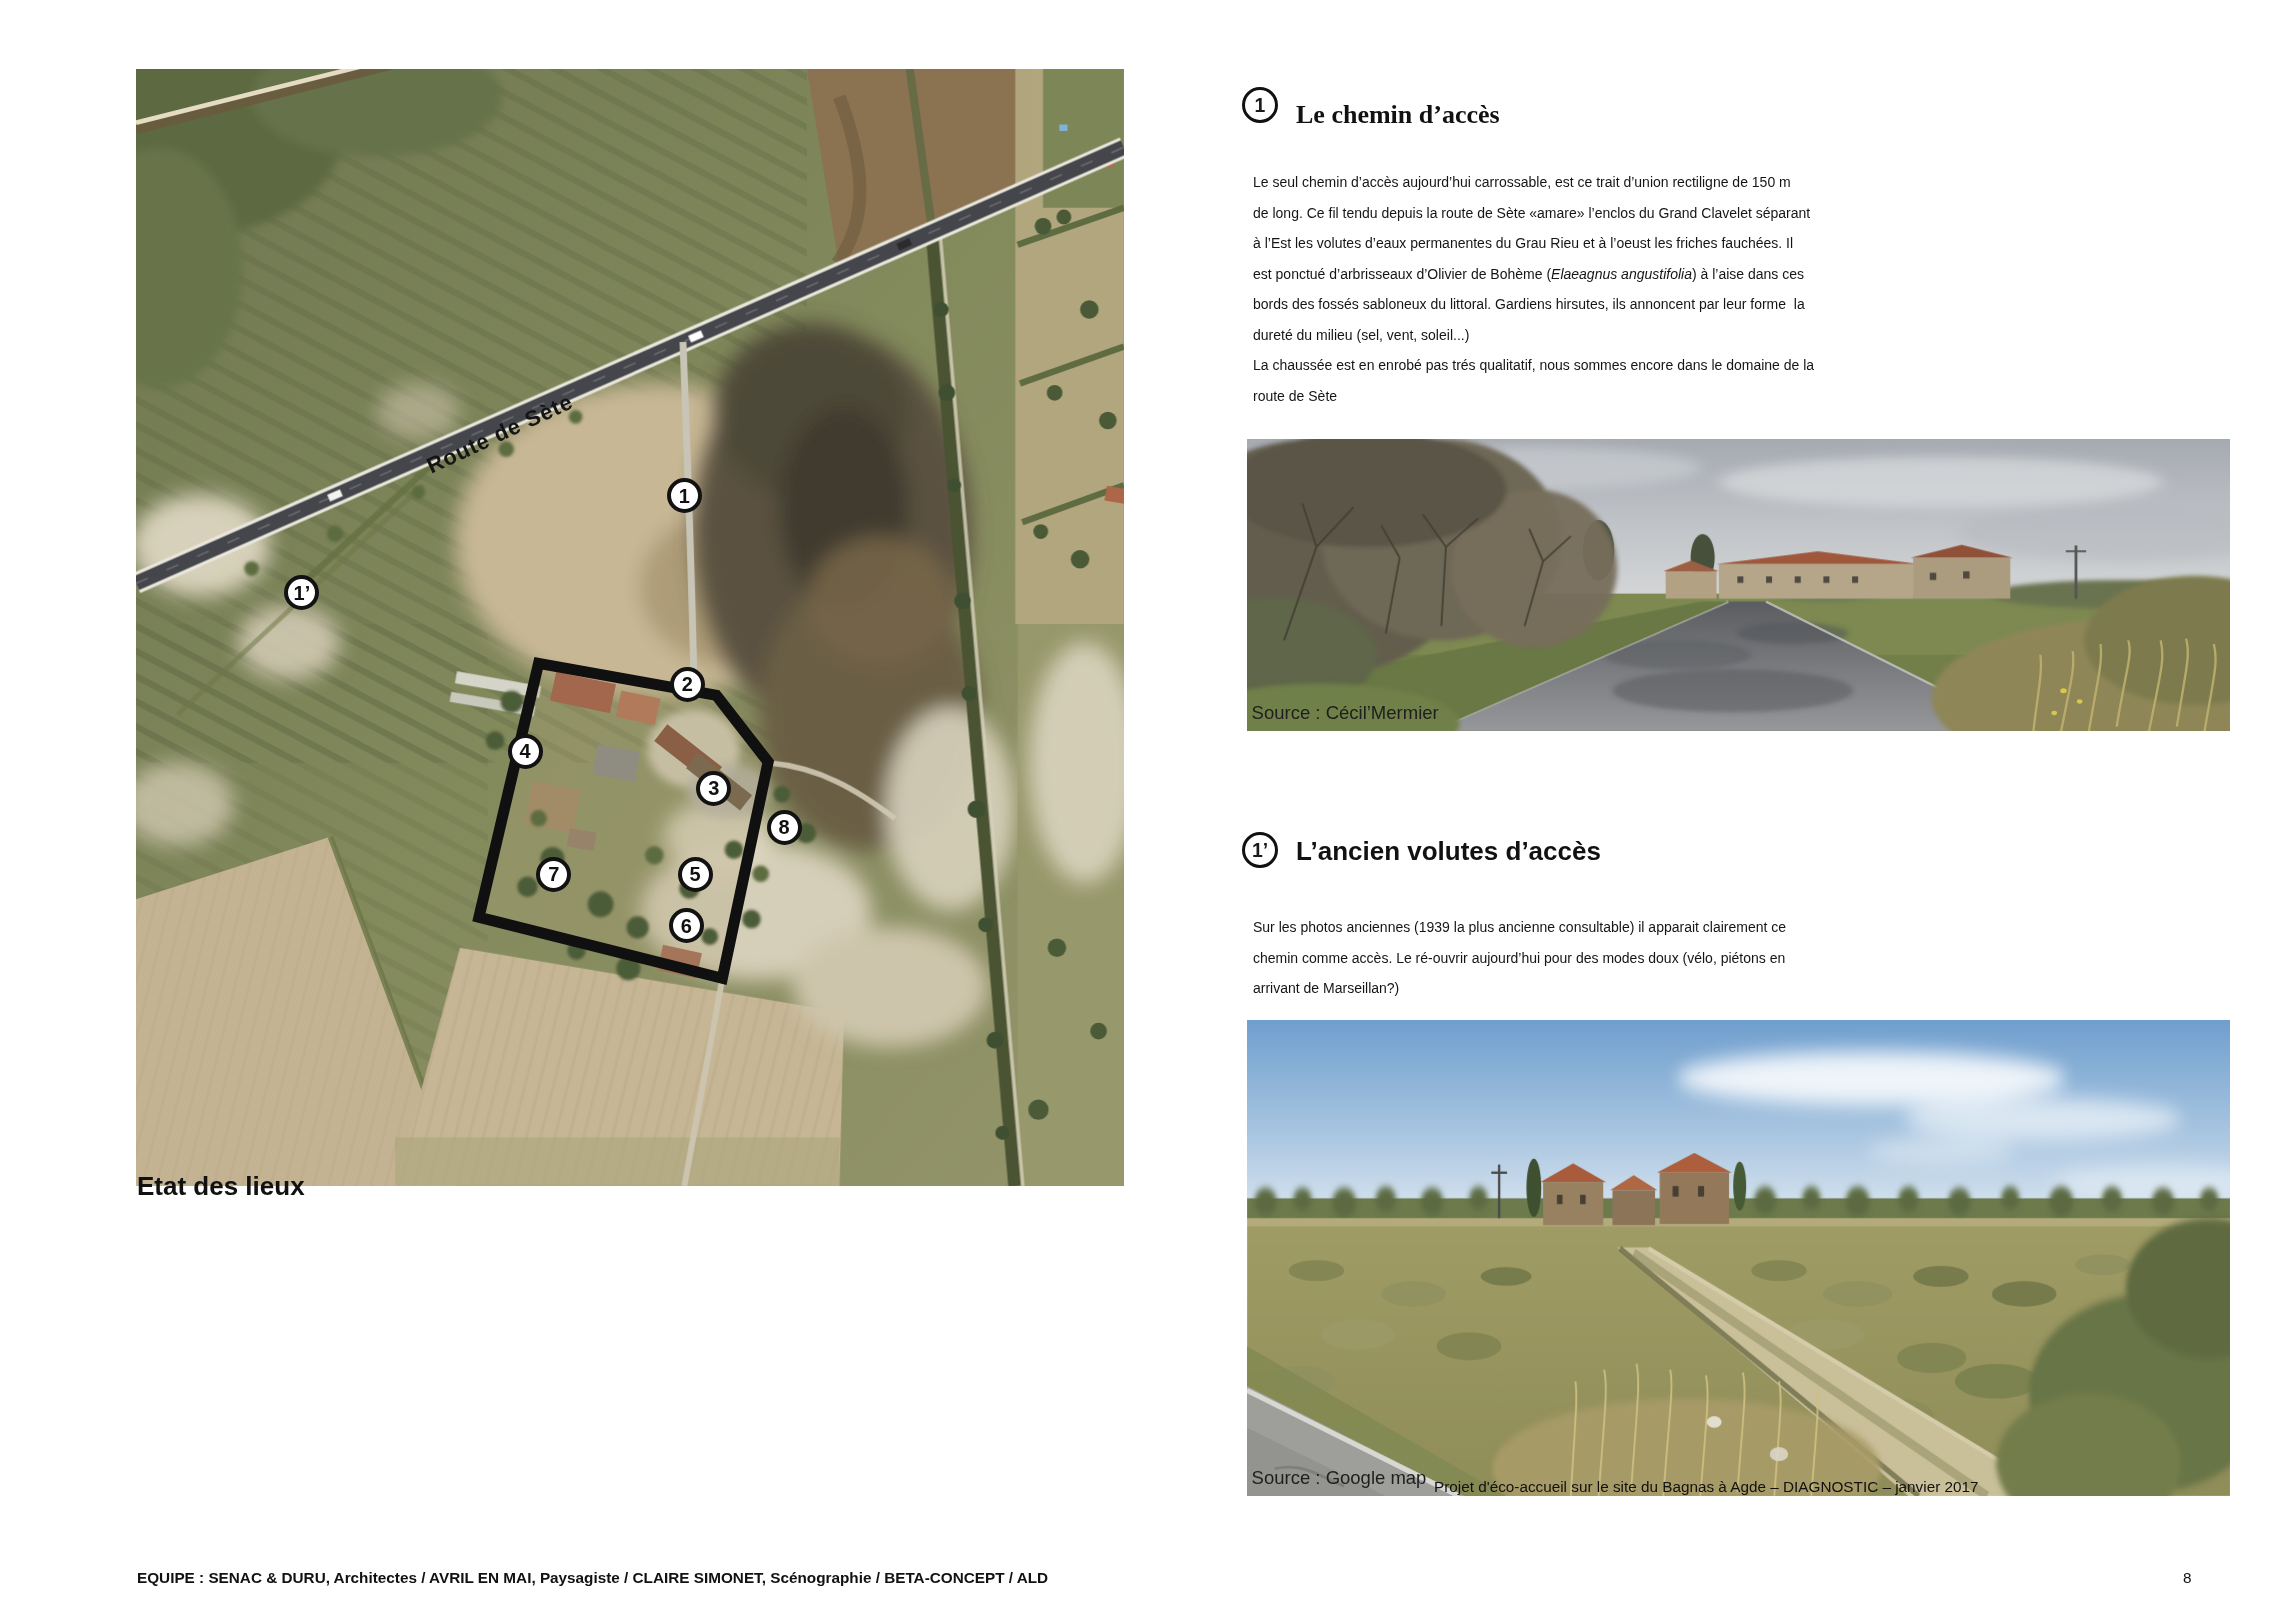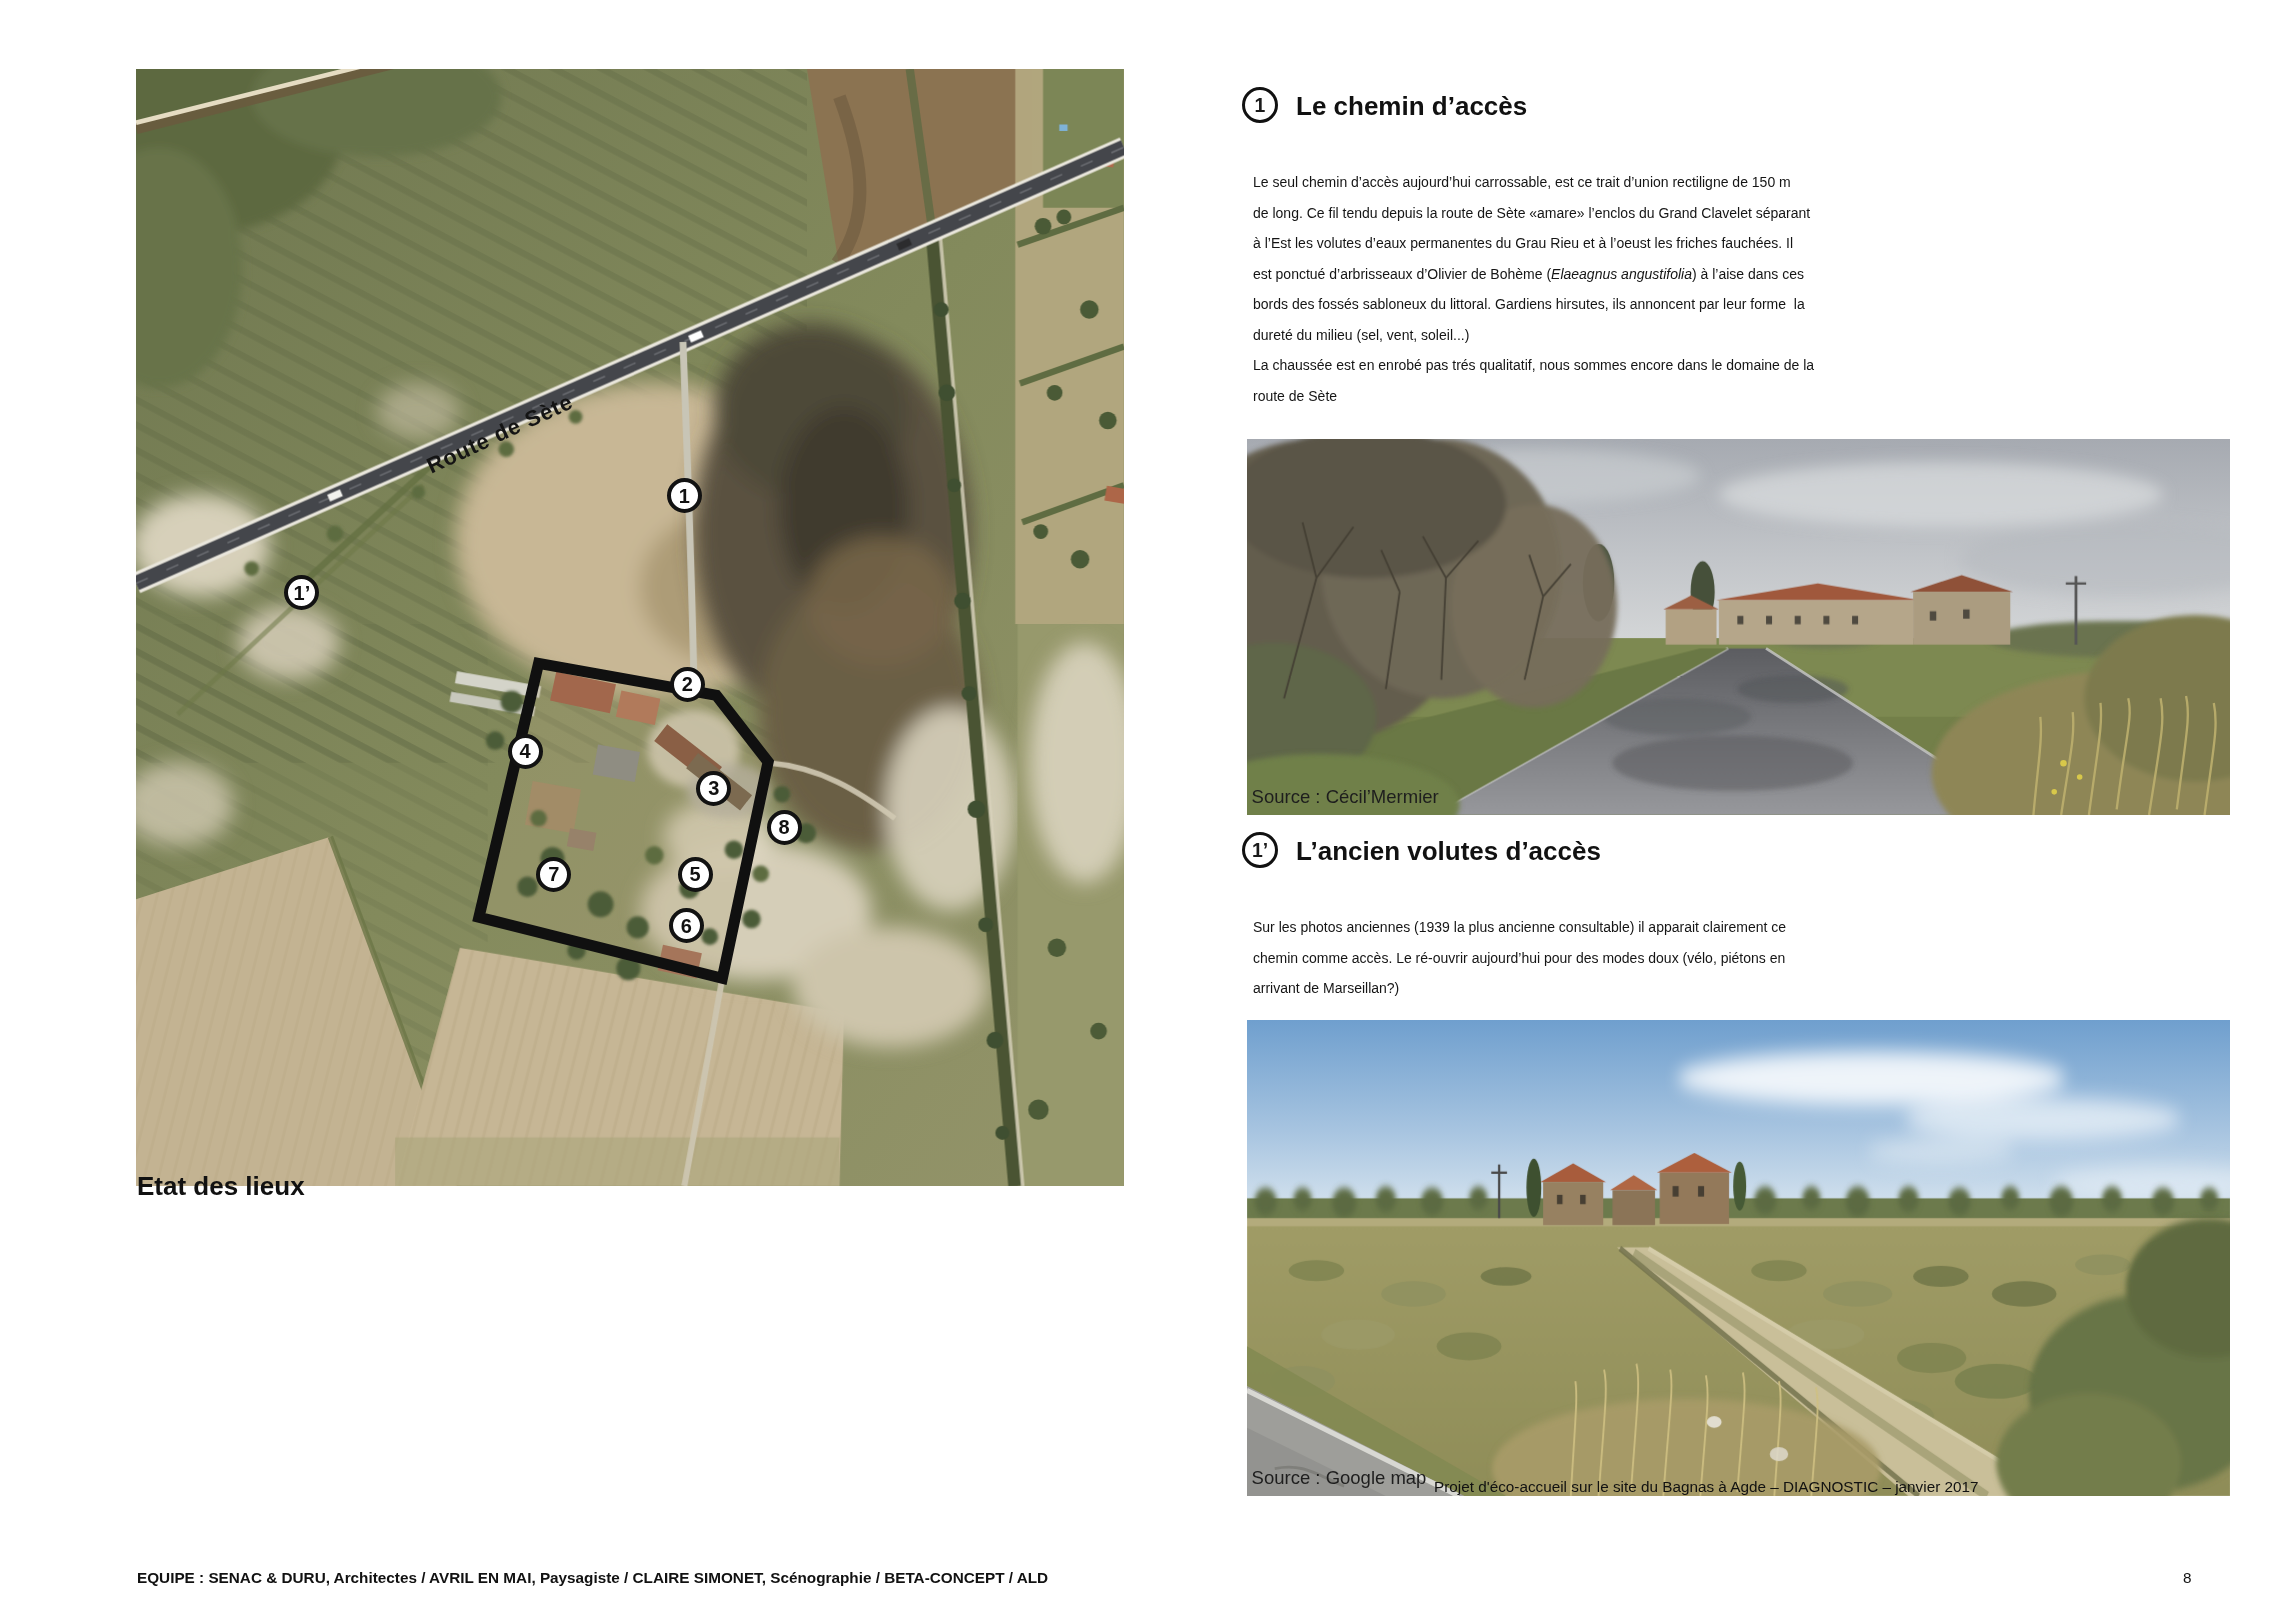--- a/index.html
+++ b/index.html
@@ -23,31 +23,31 @@
   .map-caption{position:absolute;left:137px;top:1171px;font-size:26px;font-weight:700;margin:0;color:#111;}
   
   .hcircle{
     position:absolute;width:36px;height:36px;border:3.2px solid #111;border-radius:50%;
     background:#fff;display:flex;align-items:center;justify-content:center;
     font-size:19.4px;font-weight:700;box-sizing:border-box;
   }
   .hc1{left:1242px;top:87px;}
   .hc2{left:1242px;top:832px;}
   .htitle{position:absolute;left:1296px;font-size:26px;font-weight:700;margin:0;color:#111;white-space:nowrap;}
-  .ht1{top:91px;}
+  .ht1{top:100px;font-family:Liberation Serif, serif;}
   .ht2{top:836px;}
   .body-text{
     position:absolute;left:1241px;width:1032px;margin:12px;
     font-size:14px;line-height:30.5px;color:#151515;white-space:pre-wrap;
   }
   .bt1{top:155px;}
   .bt2{top:900px;}
   .body-text em{}
   .photo{position:absolute;left:1247px;width:983px;margin:0;overflow:hidden;}
-  .photo1{top:439px;height:376px;}
+  .photo1{top:439px;height:292px;}
   .photo2{top:1020px;height:476px;}
   .photo svg{position:absolute;left:0;top:0;width:100%;height:100%;display:block;}
   .photo figcaption{
     position:absolute;left:4.6px;bottom:7.4px;font-size:18.5px;color:#1e1e1e;white-space:nowrap;
   }
   
   .footer-left{position:absolute;left:137px;top:1569px;font-size:15.3px;color:#111;white-space:nowrap;font-weight:bold;}
   .footer-right{position:absolute;left:1434px;top:1478px;font-size:15.3px;color:#111;white-space:nowrap;}
   .page-number{position:absolute;left:2183px;top:1569px;font-size:15.3px;color:#111;}
 </style>

